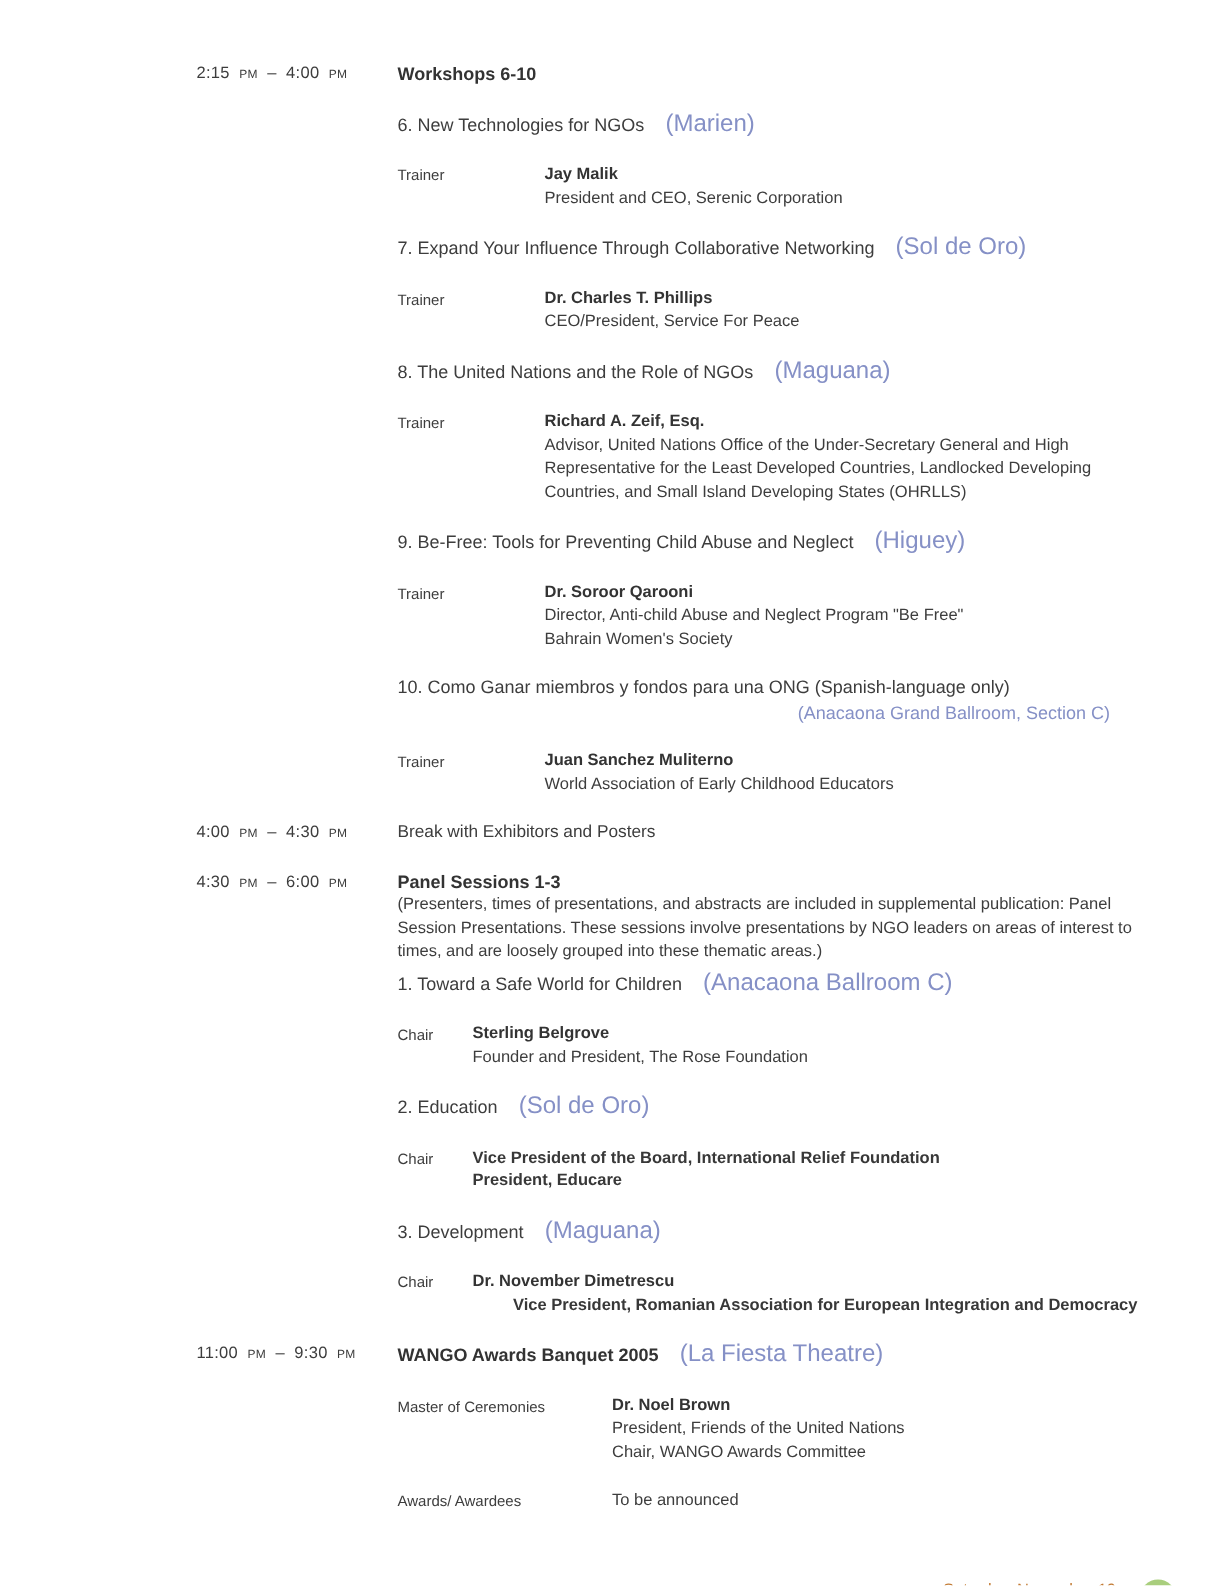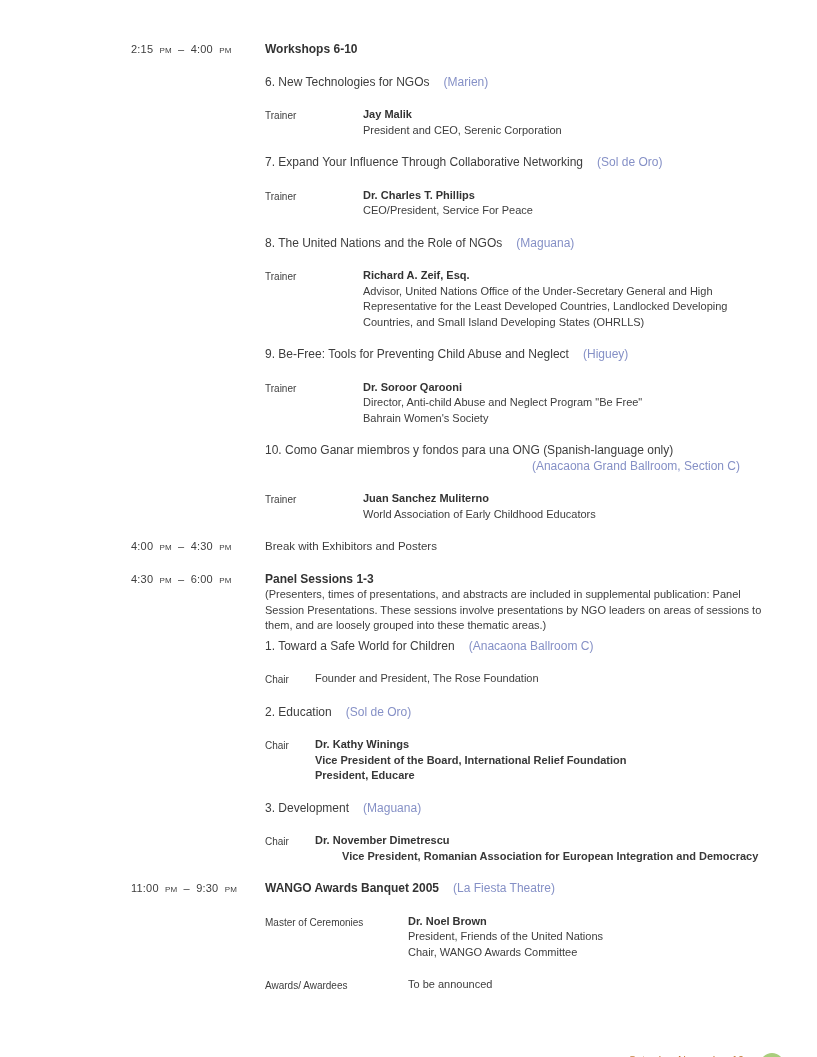--- a/index.html
+++ b/index.html
@@ -28,21 +28,21 @@
     word-spacing:3px;
     letter-spacing:0.2px;
   }
   .session-body{flex:1;min-width:0;}
   .session-title{font-weight:bold;font-size:12px;color:#333;}
   .session-title.regular{font-weight:normal;font-size:11.5px;color:var(--body-text);}
   .note{margin-top:0;}
   .event{margin-top:17px;}
   .event.tight{margin-top:5px;}
   .event-title{font-size:12px;}
-  .location{color:var(--location-text);font-size:12px;margin-left:11px;}
+  .location{color:var(--location-text);font-size:16px;margin-left:11px;}
   .location-line{
     color:var(--location-text);font-size:12px;
     text-align:right;padding-right:28px;
   }
   .person{display:flex;margin-top:17px;}
   .person-label{font-size:10px;flex:none;padding-top:1px;}
   .person.workshop .person-label{width:98px;}
   .person.panel .person-label{width:50px;}
   .person.banquet .person-label{width:143px;}
   .person-info{flex:1;min-width:0;}
@@ -152,44 +152,44 @@
       <div class="session-time">4:00 pm – 4:30 pm</div>
       <div class="session-body">
         <div class="session-title regular">Break with Exhibitors and Posters</div>
       </div>
     </div>
 
     <div class="session">
       <div class="session-time">4:30 pm – 6:00 pm</div>
       <div class="session-body">
         <div class="session-title">Panel Sessions 1-3</div>
-        <div class="note">(Presenters, times of presentations, and abstracts are included in supplemental publication: Panel Session Presentations. These sessions involve presentations by NGO leaders on areas of sessions to them, and are loosely grouped into these thematic areas.)</div>
+        <div class="note">(Presenters, times of presentations, and abstracts are included in supplemental publication: Panel Session Presentations. These sessions involve presentations by NGO leaders on areas of interest to times, and are loosely grouped into these thematic areas.)</div>
 
         <div class="event tight">
           <div>
             <span class="event-title">1. Toward a Safe World for Children</span>
             <span class="location">(Anacaona Ballroom C)</span>
           </div>
           <div class="person panel">
             <span class="person-label">Chair</span>
             <div class="person-info">
+              <div class="person-name">Sterling Belgrove</div>
               <div class="person-line">Founder and President, The Rose Foundation</div>
             </div>
           </div>
         </div>
 
         <div class="event">
           <div>
             <span class="event-title">2. Education</span>
             <span class="location">(Sol de Oro)</span>
           </div>
           <div class="person panel">
             <span class="person-label">Chair</span>
             <div class="person-info">
-              <div class="person-name">Dr. Kathy Winings</div>
               <div class="person-line semibold">Vice President of the Board, International Relief Foundation</div>
               <div class="person-line semibold">President, Educare</div>
             </div>
           </div>
         </div>
 
         <div class="event">
           <div>
             <span class="event-title">3. Development</span>
             <span class="location">(Maguana)</span>

